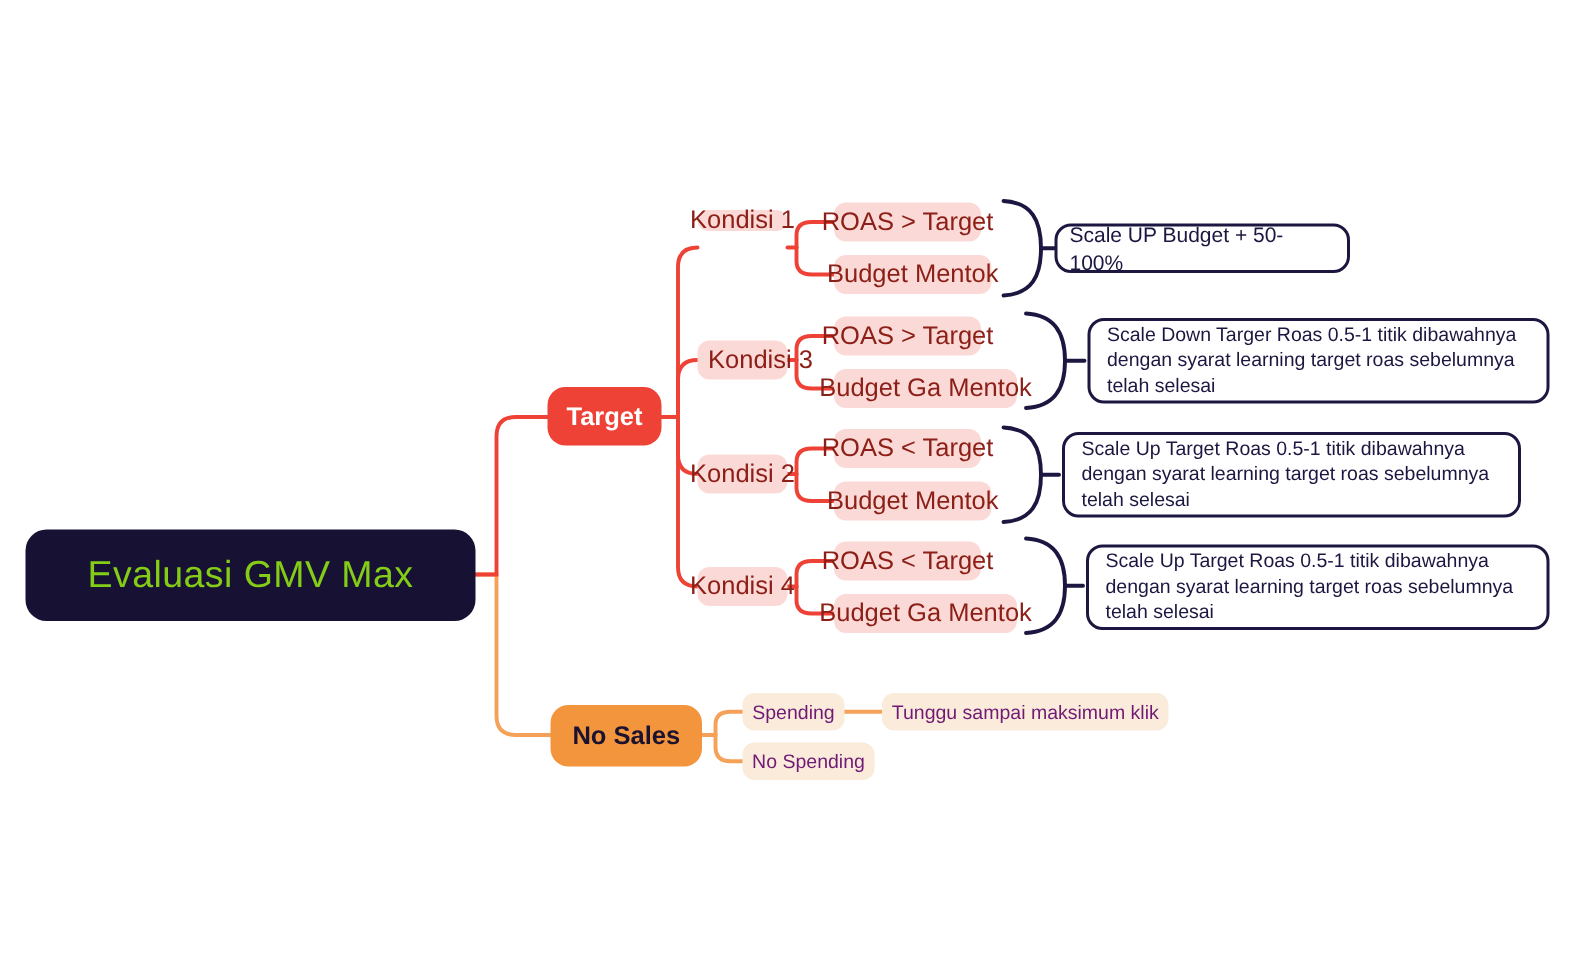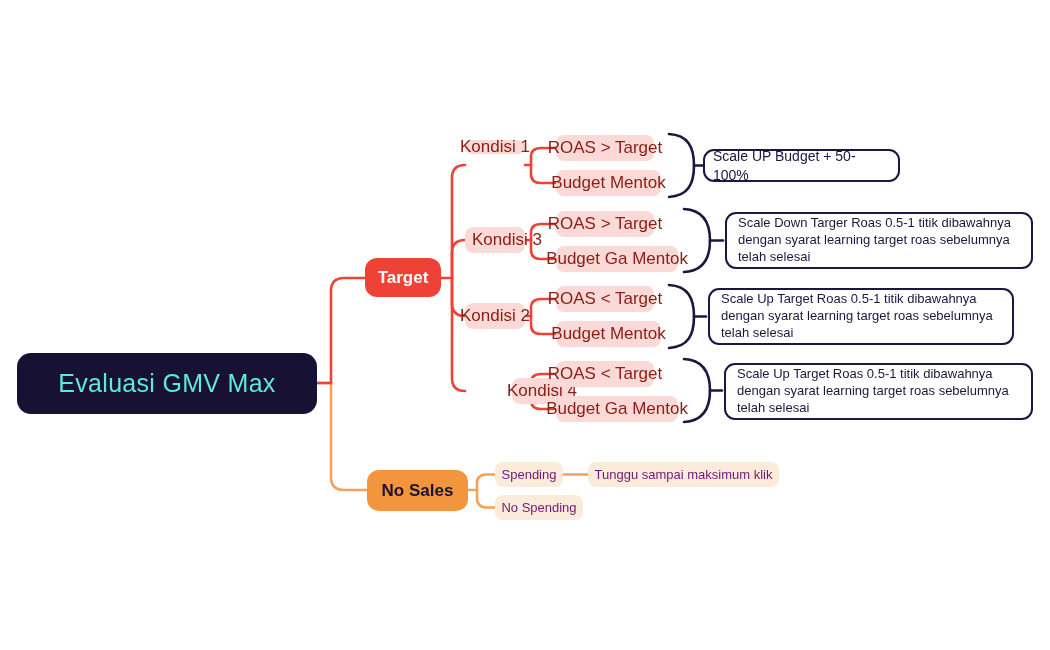--- a/index.html
+++ b/index.html
@@ -5,21 +5,21 @@
   html,body{margin:0;padding:0;background:#ffffff;}
   .canvas{
     position:relative;width:1050px;height:650px;background:#ffffff;overflow:hidden;
     font-family:"Liberation Sans", sans-serif;
   }
   .node{
     position:absolute;display:flex;align-items:center;justify-content:center;
     box-sizing:border-box;white-space:nowrap;
   }
   .root{
-    background:#171233;color:#5eead4;border-radius:14px;font-size:25px;letter-spacing:.3px;
+    background:#171233;color:#84cc16;border-radius:14px;font-size:25px;letter-spacing:.3px;
   }
   .main-red{
     background:#EF4237;color:#ffffff;border-radius:12px;font-size:17px;font-weight:600;
   }
   .main-orange{
     background:#F2953C;color:#1B1230;border-radius:12px;font-size:17px;font-weight:600;
   }
   .pink{
     background:#FBD9D6;color:#8C2018;border-radius:8px;font-size:17px;
   }
@@ -105,21 +105,21 @@
 
   <div class="node pink" style="left:465px;top:140px;width:60px;height:14px;">
     <span>Kondisi 1</span>
   </div>
   <div class="node pink" style="left:465px;top:227px;width:60px;height:26px;padding-left:24px;">
     <span>Kondisi 3</span>
   </div>
   <div class="node pink" style="left:465px;top:303px;width:60px;height:26px;">
     <span>Kondisi 2</span>
   </div>
-  <div class="node pink" style="left:465px;top:378px;width:60px;height:26px;margin-left:47px;">
+  <div class="node pink" style="left:465px;top:378px;width:60px;height:26px;">
     <span>Kondisi 4</span>
   </div>
 
   <div class="node pink" style="left:556px;top:135px;width:98px;height:26px;">
     <span>ROAS &gt; Target</span>
   </div>
   <div class="node pink" style="left:556px;top:170px;width:105px;height:26px;">
     <span>Budget Mentok</span>
   </div>
 

